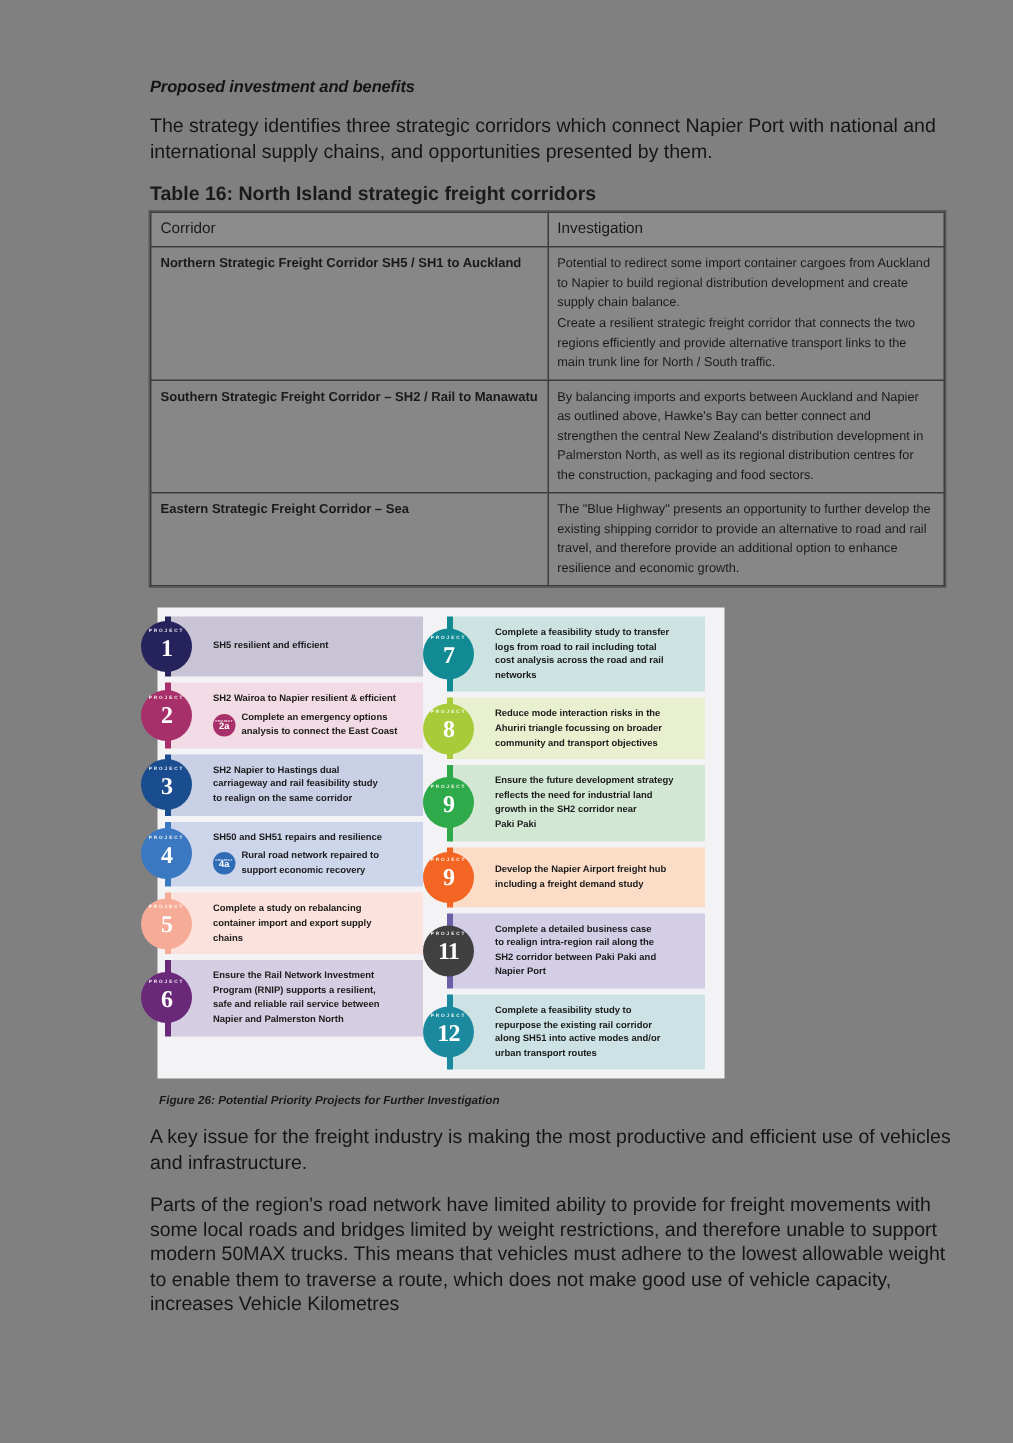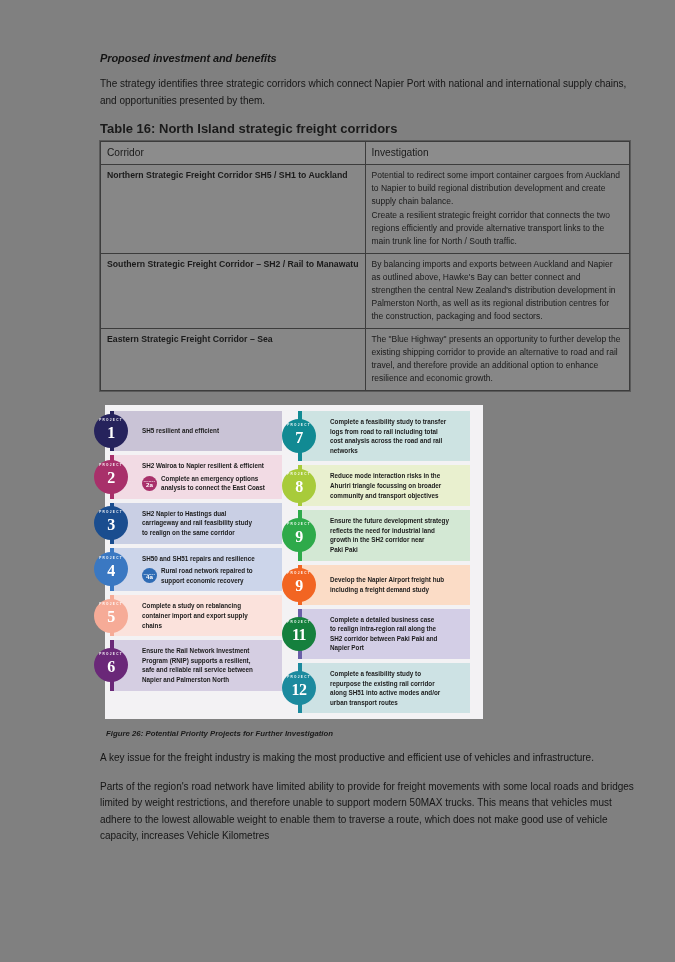--- a/index.html
+++ b/index.html
@@ -32,21 +32,21 @@
 
   .heading-italic {
     font-style: italic;
     font-weight: bold;
     font-size: 11px;
     color: #141414;
     margin: 0 0 12px 0;
     letter-spacing: -0.1px;
   }
   p.body-text {
-    font-size: 10px;
+    font-size: 13px;
     line-height: 16.5px;
     margin: 0 0 12px 0;
     color: #151515;
   }
   .table-caption {
     font-weight: bold;
     font-size: 13px;
     margin: 0 0 5px 0;
     color: #1a1a1a;
   }
@@ -417,21 +417,21 @@
             </div>
             <div class="proj-card" style="background: rgb(251, 220, 198);">
               <div>
                 <span class="line">Develop the Napier Airport freight hub</span>
                 <span class="line">including a freight demand study</span>
               </div>
             </div>
           </div>
           <div class="proj-row">
             <div class="rail" style="background: rgb(106, 95, 168);"></div>
-            <div class="badge" style="background: #15803d;">
+            <div class="badge" style="background: #404040;">
               <span class="barc">PROJECT</span>
               <span class="bnum">11</span>
             </div>
             <div class="proj-card" style="background: rgb(211, 206, 230);">
               <div>
                 <span class="line">Complete a detailed business case</span>
                 <span class="line">to realign intra-region rail along the</span>
                 <span class="line">SH2 corridor between Paki Paki and</span>
                 <span class="line">Napier Port</span>
               </div>

